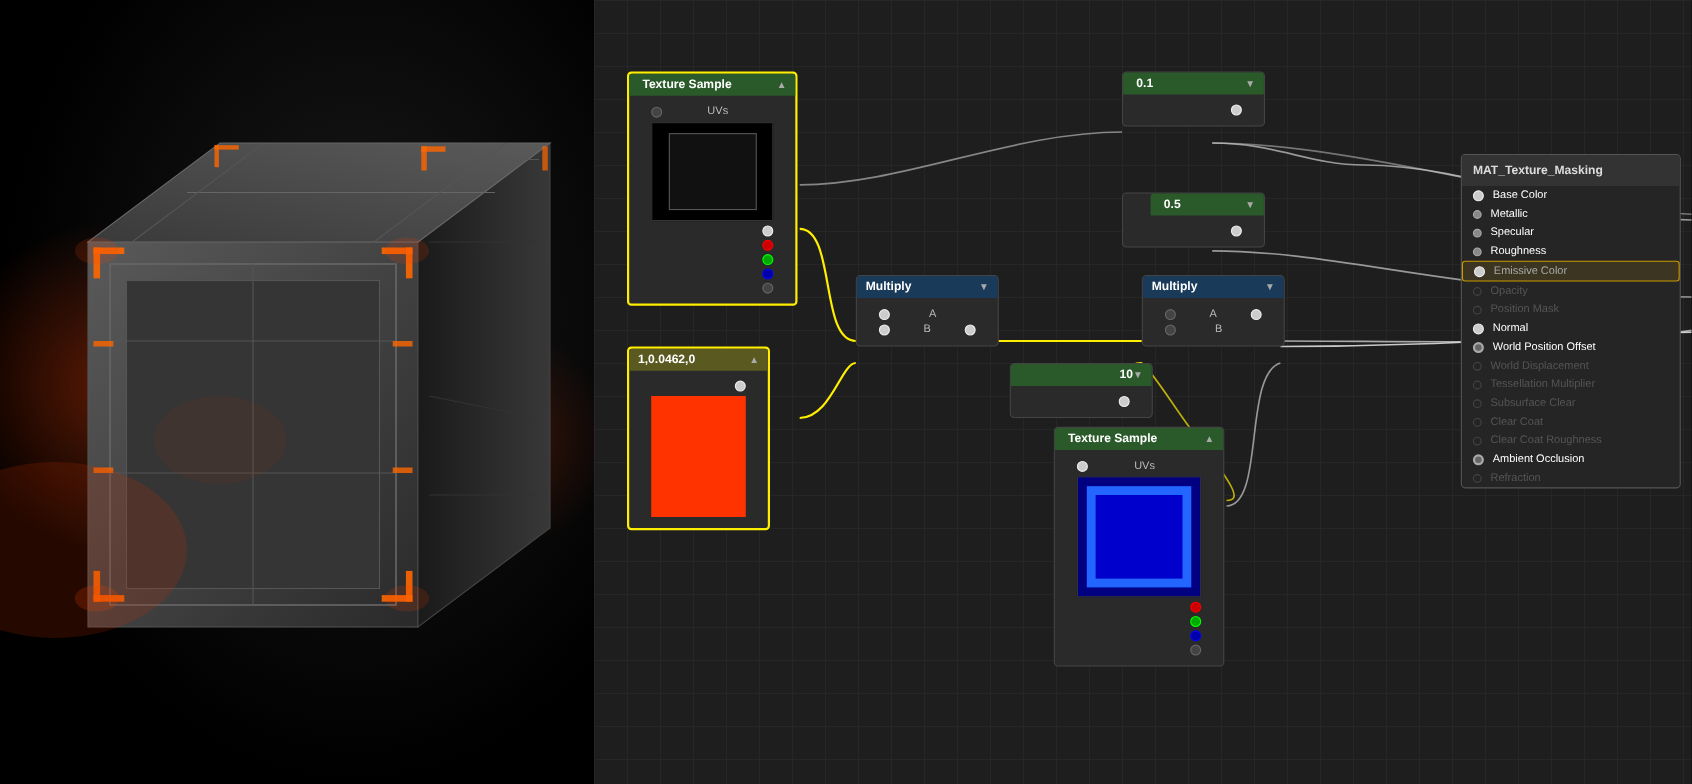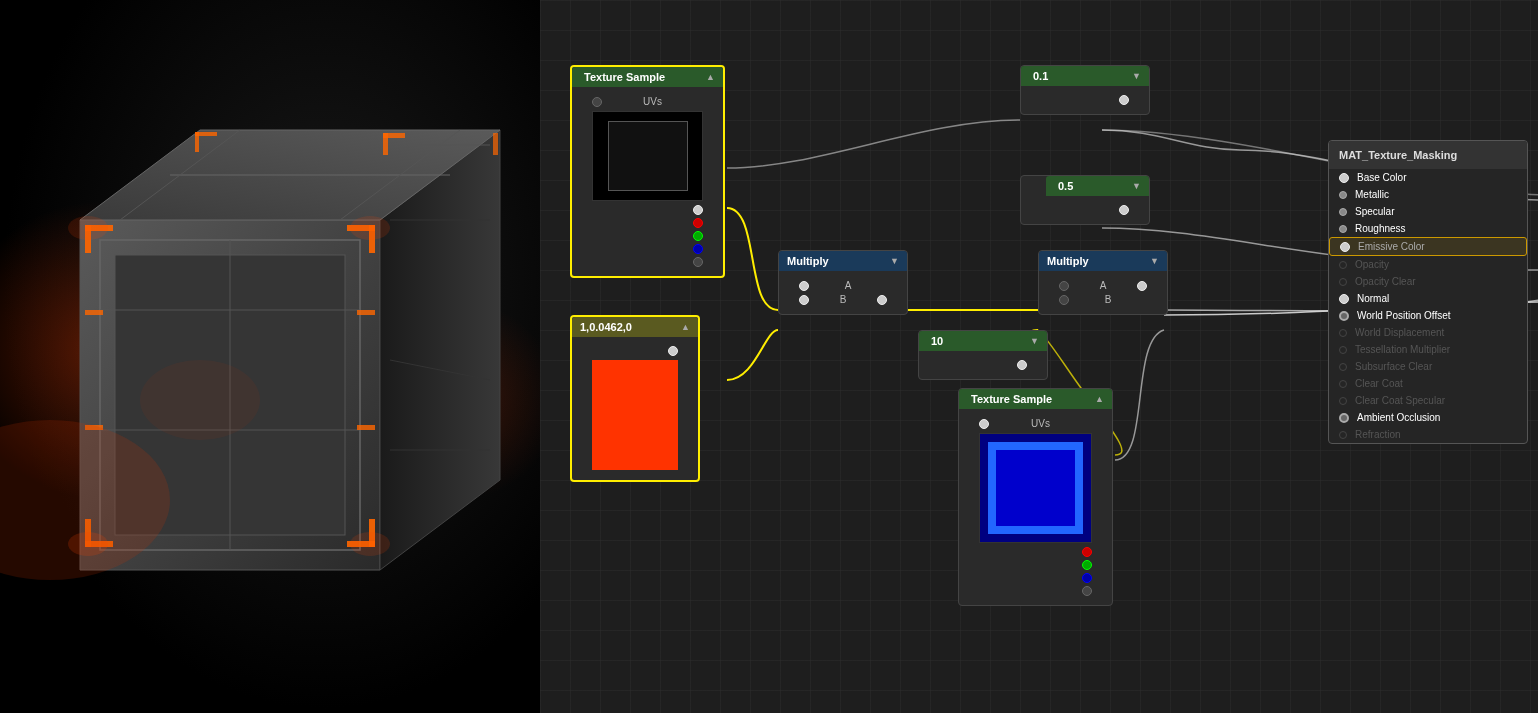--- a/index.html
+++ b/index.html
@@ -182,21 +182,21 @@
       height: 110px;
       background: #ff3300;
       margin: 4px 0;
     }
 
     
     #node-10 {
       left: 378px; top: 330px;
       width: 70px;
     }
-    #node-10 .node-header { background: #2a5a2a; }
+    #node-10 .node-header { background: #2a5a2a; justify-content: flex-end; }
 
     
     #node-texture2 {
       left: 418px; top: 388px;
       width: 155px;
     }
     #node-texture2 .node-header { background: #2a5a2a; }
 
     .texture-preview-blue {
       width: 100%;
@@ -567,21 +567,21 @@
       <div class="mat-pin-row highlight" style="border:1px solid #cc9900;border-radius:3px;background:rgba(255,200,0,0.1);">
         <span class="pin white"></span>
         <span>Emissive Color</span>
       </div>
       <div class="mat-pin-row dimmed">
         <span style="width:8px;height:8px;border-radius:50%;border:1px solid #444;display:inline-block;margin-right:8px;"></span>
         <span>Opacity</span>
       </div>
       <div class="mat-pin-row dimmed">
         <span style="width:8px;height:8px;border-radius:50%;border:1px solid #444;display:inline-block;margin-right:8px;"></span>
-        <span>Opacity Clear</span>
+        <span>Position Mask</span>
       </div>
       <div class="mat-pin-row active">
         <span class="pin white"></span>
         <span>Normal</span>
       </div>
       <div class="mat-pin-row active">
         <span class="pin white" style="background:#666;width:10px;height:10px;border-radius:50%;border:2px solid #aaa;"></span>
         <span>World Position Offset</span>
       </div>
       <div class="mat-pin-row dimmed">
@@ -595,21 +595,21 @@
       <div class="mat-pin-row dimmed">
         <span style="width:8px;height:8px;border-radius:50%;border:1px solid #444;display:inline-block;margin-right:8px;"></span>
         <span>Subsurface Clear</span>
       </div>
       <div class="mat-pin-row dimmed">
         <span style="width:8px;height:8px;border-radius:50%;border:1px solid #444;display:inline-block;margin-right:8px;"></span>
         <span>Clear Coat</span>
       </div>
       <div class="mat-pin-row dimmed">
         <span style="width:8px;height:8px;border-radius:50%;border:1px solid #444;display:inline-block;margin-right:8px;"></span>
-        <span>Clear Coat Specular</span>
+        <span>Clear Coat Roughness</span>
       </div>
       <div class="mat-pin-row active">
         <span class="pin white" style="background:#666;width:10px;height:10px;border-radius:50%;border:2px solid #aaa;"></span>
         <span>Ambient Occlusion</span>
       </div>
       <div class="mat-pin-row dimmed">
         <span style="width:8px;height:8px;border-radius:50%;border:1px solid #444;display:inline-block;margin-right:8px;"></span>
         <span>Refraction</span>
       </div>
     </div>

